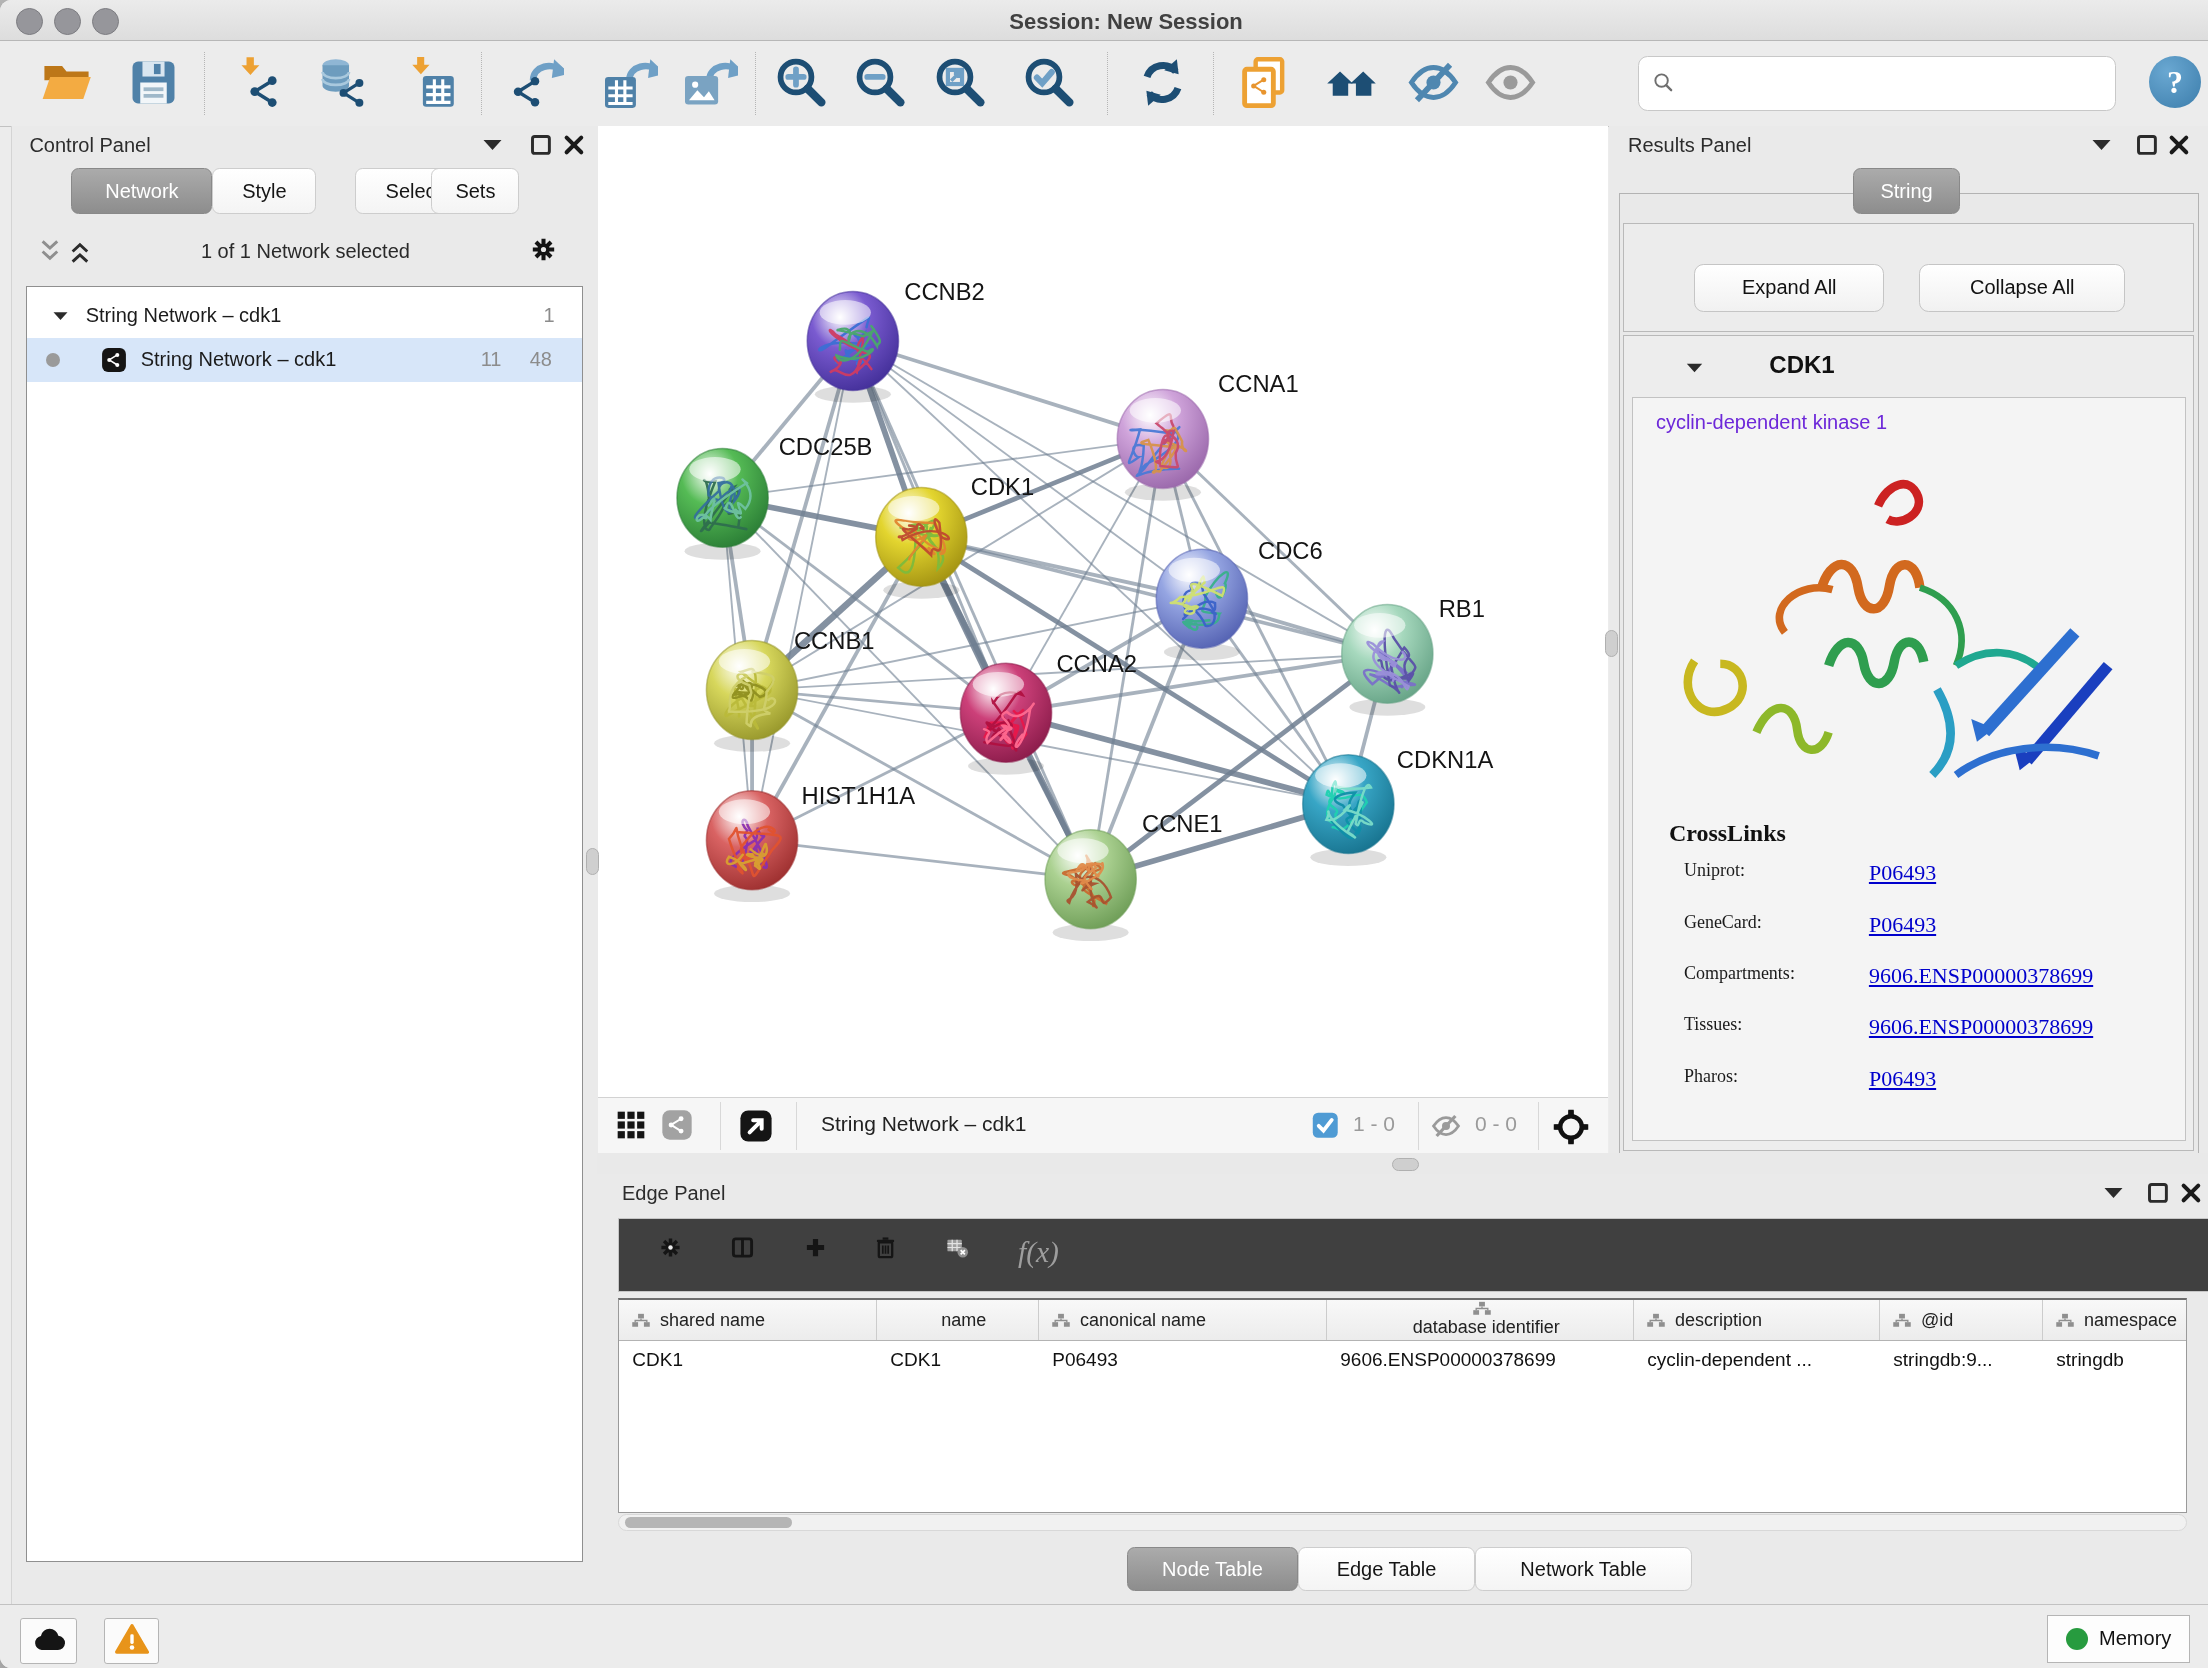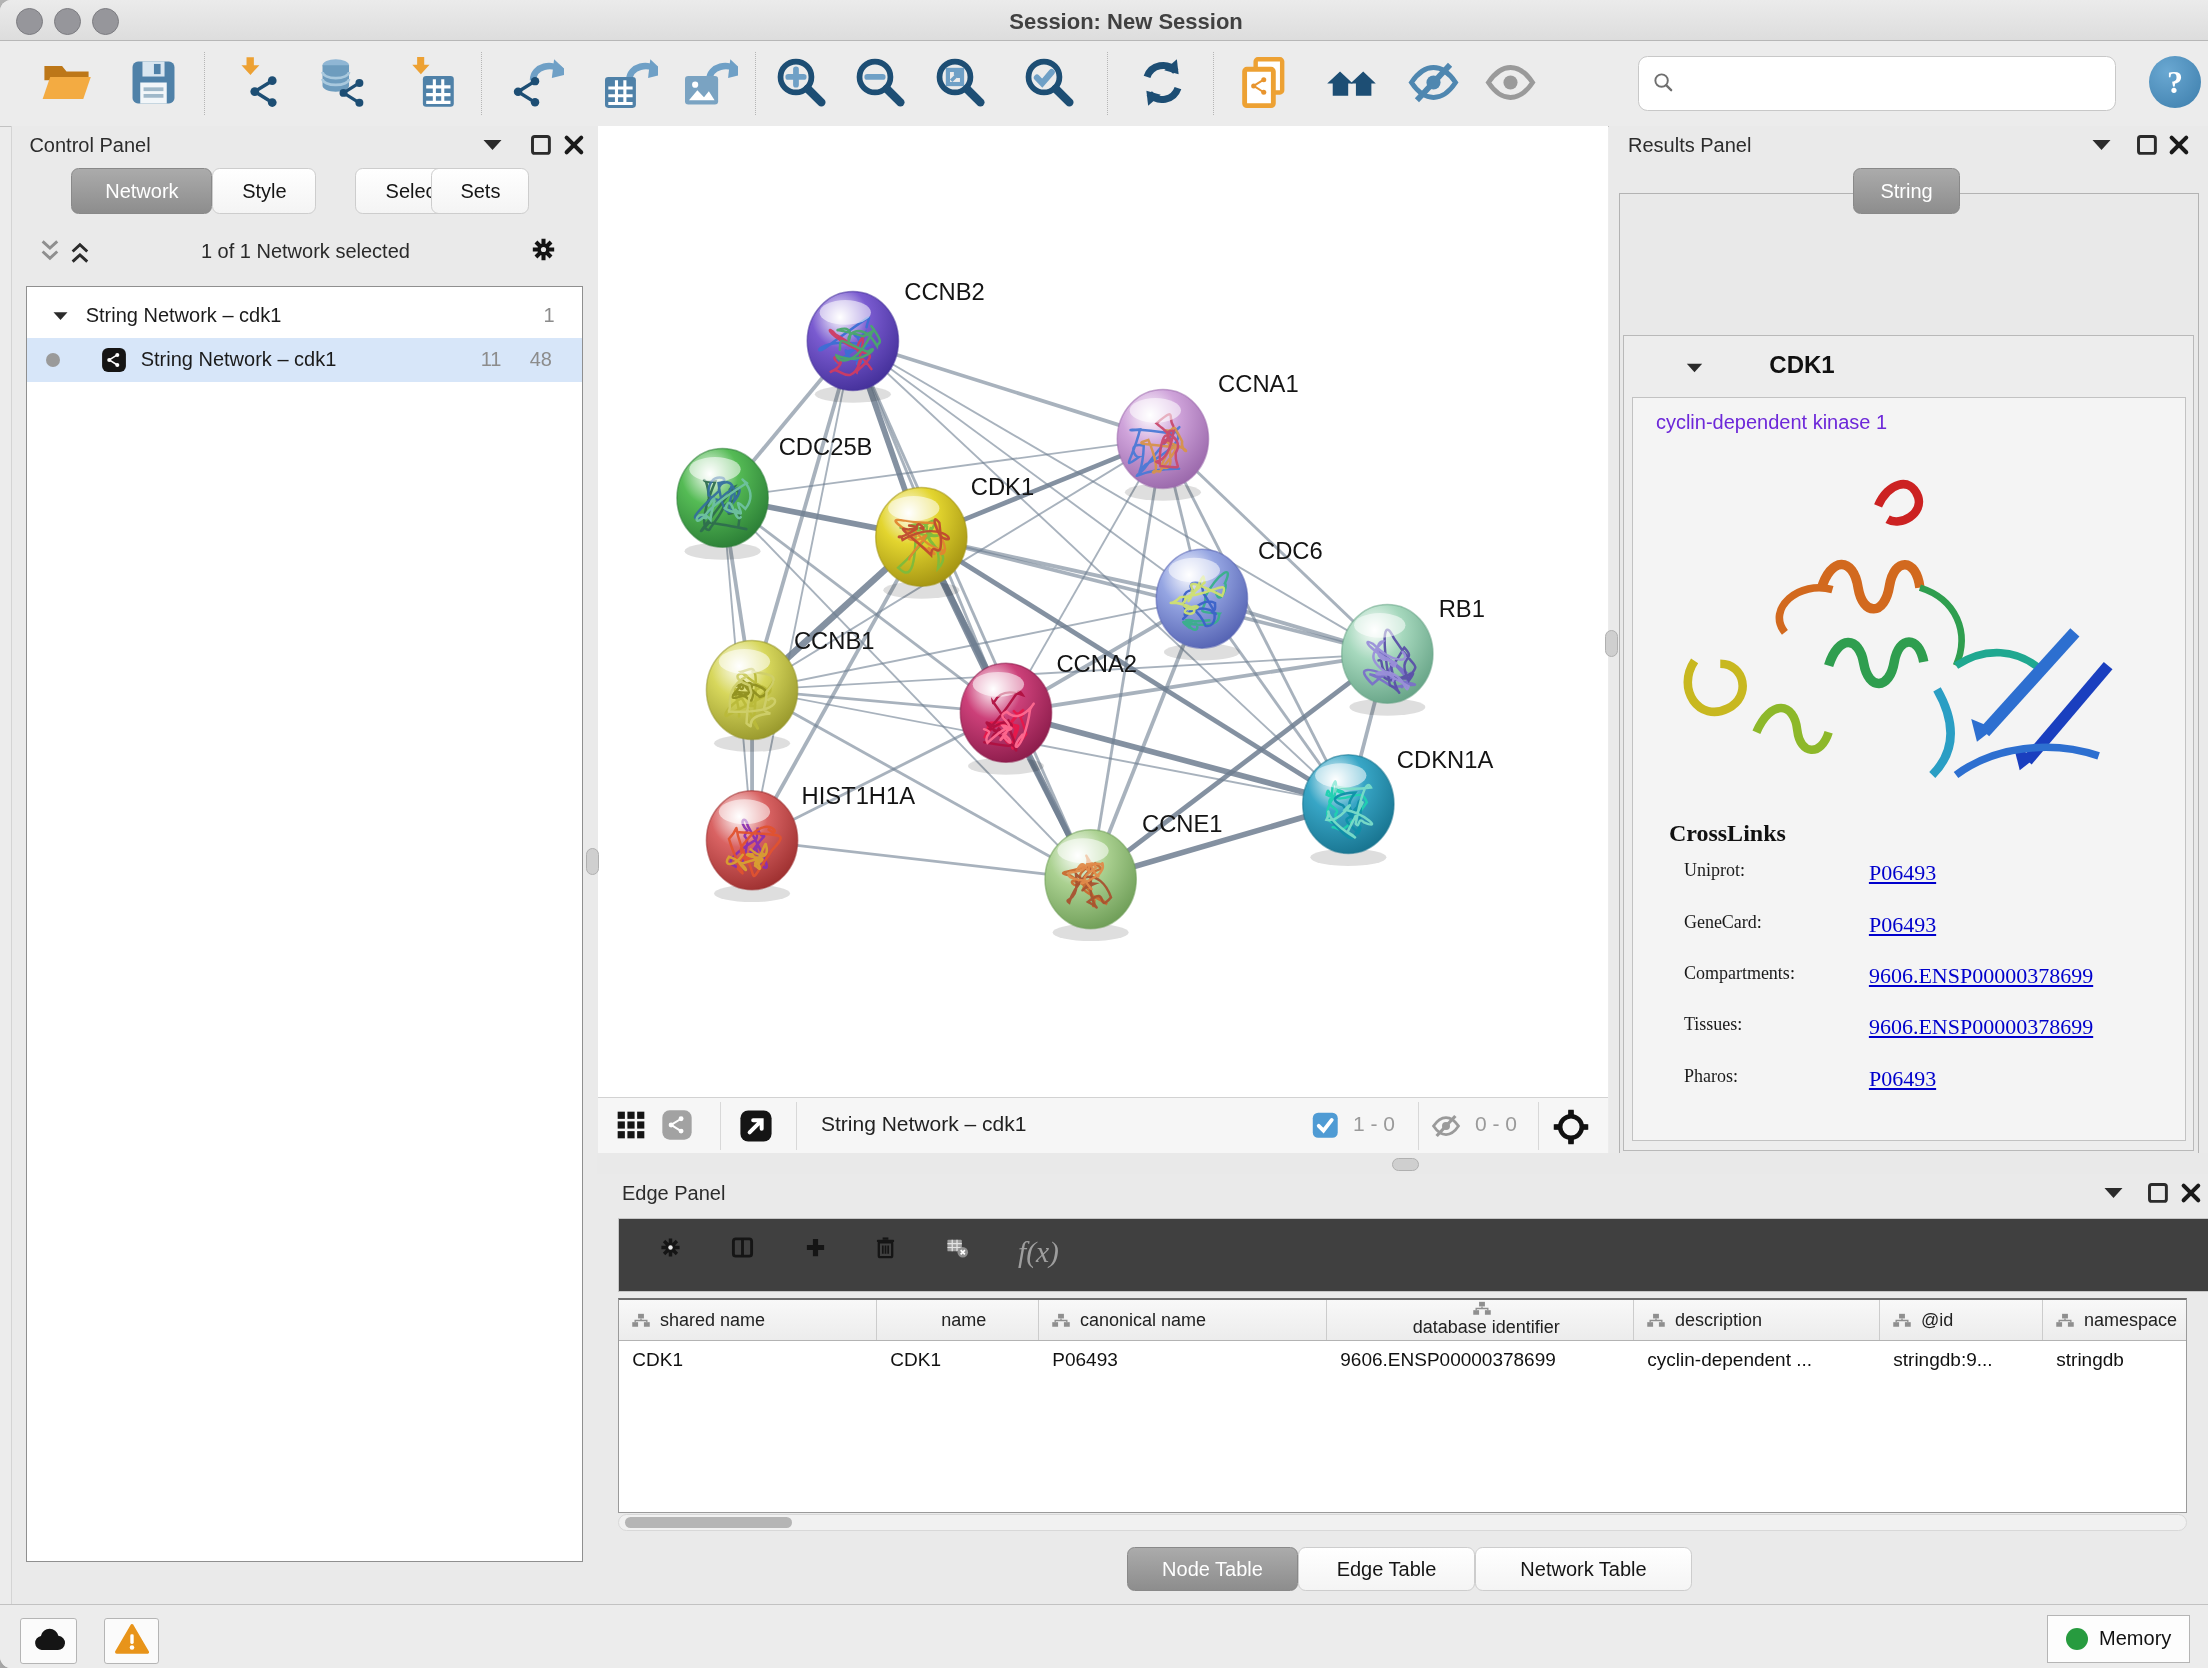--- a/index.html
+++ b/index.html
@@ -297,21 +297,21 @@
     <span class="ph-icon" style="left:516px"><svg width="27" height="27" viewBox="0 0 24 24">
           <rect x="4" y="4" width="15" height="15" rx="2" fill="none" stroke="#2b2b2b" stroke-width="2.6"></rect>
         </svg></span>
     <span class="ph-icon" style="left:549px"><svg width="27" height="27" viewBox="0 0 24 24">
           <path d="M5 5l13 13M18 5L5 18" stroke="#1a1a1a" stroke-width="3.6" stroke-linecap="round"></path>
         </svg></span>
     <div id="cp-tabs">
         <div class="tab sel" style="left: 59px; top: 42px; width: 141px;">Network</div>
         <div class="tab" style="left: 200px; top: 42px; width: 104px;">Style</div>
         <div class="tab" style="left: 303px; top: 42px; width: 116px; margin-left: 40px;">Select</div>
-        <div class="tab" style="left: 419px; top: 42px; width: 98px;">Sets</div>
+        <div class="tab" style="left: 419px; top: 42px; width: 88px;">Sets</div>
       </div>
     <span class="ph-icon" style="left:25px;top:112px"><svg width="27" height="27" viewBox="0 0 24 24">
           <path d="M5 3l6.5 6L18 3M5 12l6.5 6 6.5-6" stroke="#8f8f8f" stroke-width="2.6" fill="none"></path>
         </svg></span>
     <span class="ph-icon" style="left:55px;top:112px"><svg width="27" height="27" viewBox="0 0 24 24">
           <path d="M5 21l6.5-6 6.5 6M5 12l6.5-6 6.5 6" stroke="#2b2b2b" stroke-width="2.6" fill="none"></path>
         </svg></span>
     <div id="cp-toolbar-text">1 of 1 Network selected</div>
     <span class="ph-icon" style="left:518px;top:110px"><svg width="27" height="27" viewBox="0 0 24 24">
           <circle cx="12" cy="12" r="5.4" fill="#151515"></circle>
@@ -589,20 +589,24 @@
         </svg></span>
     <span class="ph-icon" style="left:525px"><svg width="27" height="27" viewBox="0 0 24 24">
           <rect x="4" y="4" width="15" height="15" rx="2" fill="none" stroke="#2b2b2b" stroke-width="2.6"></rect>
         </svg></span>
     <span class="ph-icon" style="left:557px"><svg width="27" height="27" viewBox="0 0 24 24">
           <path d="M5 5l13 13M18 5L5 18" stroke="#1a1a1a" stroke-width="3.6" stroke-linecap="round"></path>
         </svg></span>
     <div class="tab sel" style="left:244px;top:42px;width:107px">String</div>
 
     <div id="rp-content">
+      <div id="rp-buttons-box">
+        <div class="rbtn" style="left:70px;width:188px">Expand All</div>
+        <div class="rbtn" style="left:295px;width:204px">Collapse All</div>
+      </div>
       <div id="rp-section">
         <span class="ph-icon" style="left:59px;top:21px;width:23px;height:23px"><svg width="23" height="23" viewBox="0 0 24 24">
               <path d="M4 7h16l-8 9z" fill="#2b2b2b"></path>
             </svg></span>
         <span style="position:absolute;left:145px;top:15px;font-size:24px;font-weight:bold;color:#111">CDK1</span>
         <div id="rp-inner">
           <span id="rp-gene-desc">cyclin-dependent kinase 1</span>
           <div id="protein-holder" style="position:absolute;left:9.5px;top:49px"><svg width="533" height="366" viewBox="0 0 560 385">
    <path d="M248 62 C258 38 282 30 290 52 C296 70 272 84 258 76" fill="none" stroke="#cc2222" stroke-width="9"></path>
    <path d="M188 150 C198 115 222 115 227 148 C232 178 255 178 260 146 C265 116 288 116 292 148" fill="none" stroke="#d2691e" stroke-width="10"></path>

